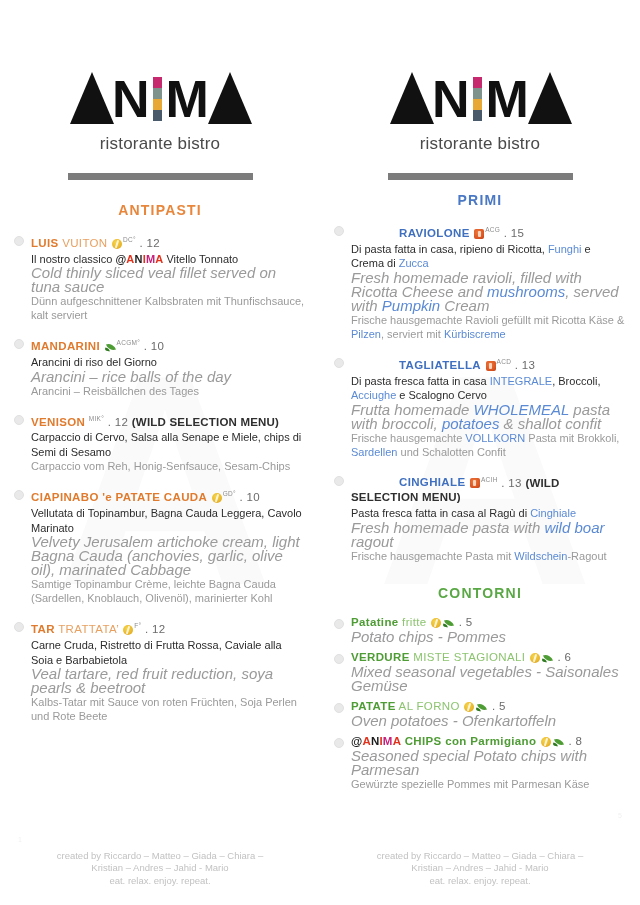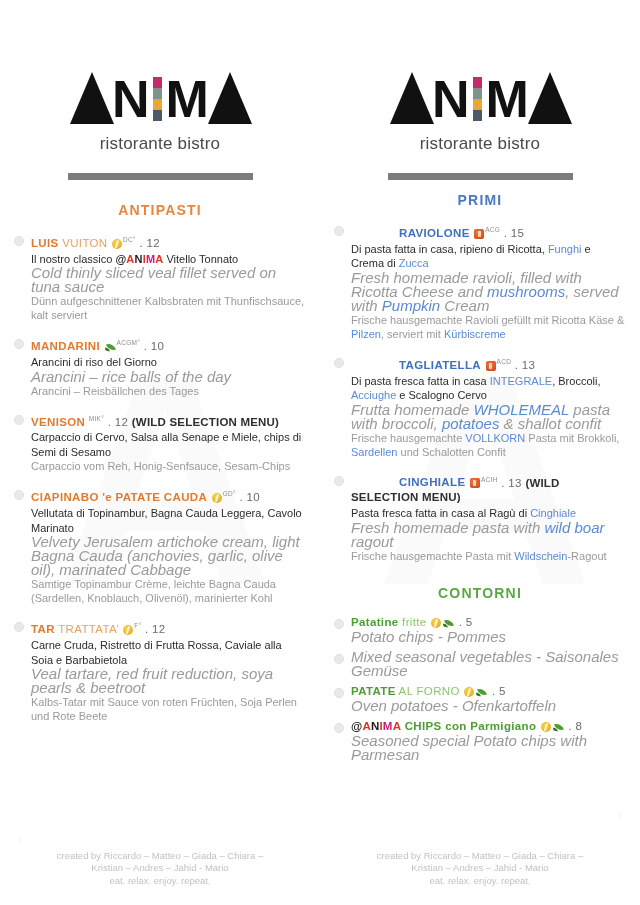--- a/index.html
+++ b/index.html
@@ -355,20 +355,26 @@
               <span class="ic ic-gluten"></span><span class="ic ic-leaf"></span>
               <span class="price">. 5</span>
             </div>
             <div class="desc-en">Potato chips - Pommes</div>
           </div>
         </div>
 
         <div class="item tight">
           <span class="bullet"></span>
           <div class="body">
+            <div class="title-line">
+              <span class="g-strong">VERDURE</span>
+              <span class="g-light">MISTE STAGIONALI</span>
+              <span class="ic ic-gluten"></span><span class="ic ic-leaf"></span>
+              <span class="price">. 6</span>
+            </div>
             <div class="desc-en">Mixed seasonal vegetables - Saisonales Gemüse</div>
           </div>
         </div>
 
         <div class="item tight">
           <span class="bullet"></span>
           <div class="body">
             <div class="title-line">
               <span class="g-strong">PATATE</span>
               <span class="g-light">AL FORNO</span>
@@ -382,20 +388,21 @@
         <div class="item tight">
           <span class="bullet"></span>
           <div class="body">
             <div class="title-line">
               <span class="anima-inline"><span class="at">@</span><span class="c1">A</span><span class="c2">N</span><span class="c3">I</span><span class="c4">M</span><span class="c5">A</span></span>
               <span class="g-strong">CHIPS con Parmigiano</span>
               <span class="ic ic-gluten"></span><span class="ic ic-leaf"></span>
               <span class="price">. 8</span>
             </div>
             <div class="desc-en">Seasoned special Potato chips with Parmesan</div>
+            <div class="desc-de">Gewürzte spezielle Pommes mit Parmesan Käse</div>
           </div>
         </div>
 
       </div>
     </div>
 
     <div class="pagemark" style="right:18px;bottom:86px;">5</div>
 
     <div class="footer">
       <div>created by Riccardo – Matteo – Giada – Chiara –</div>

